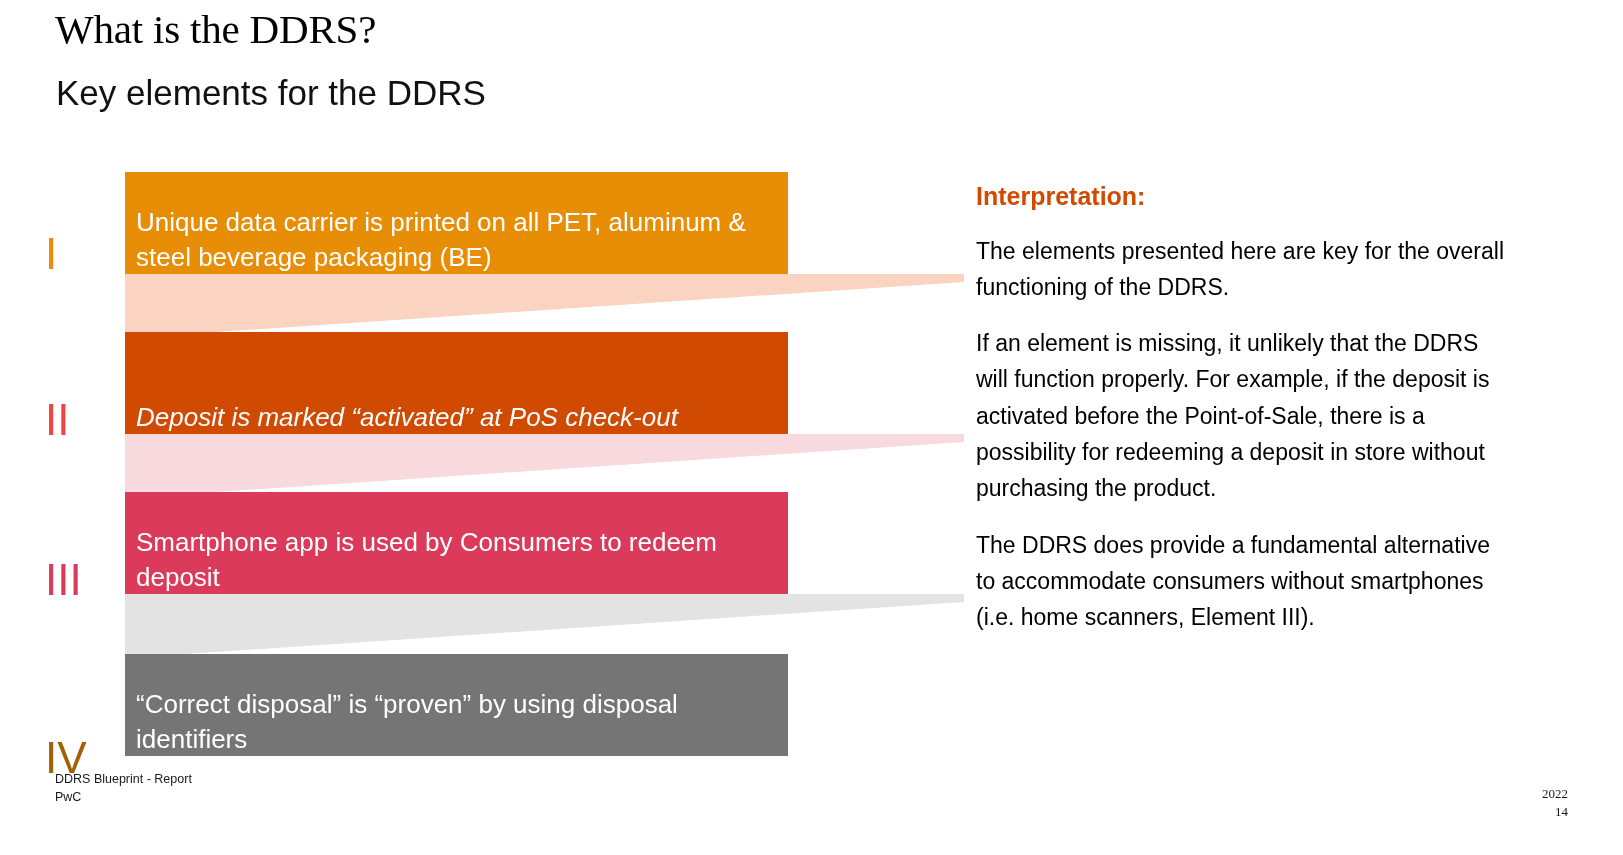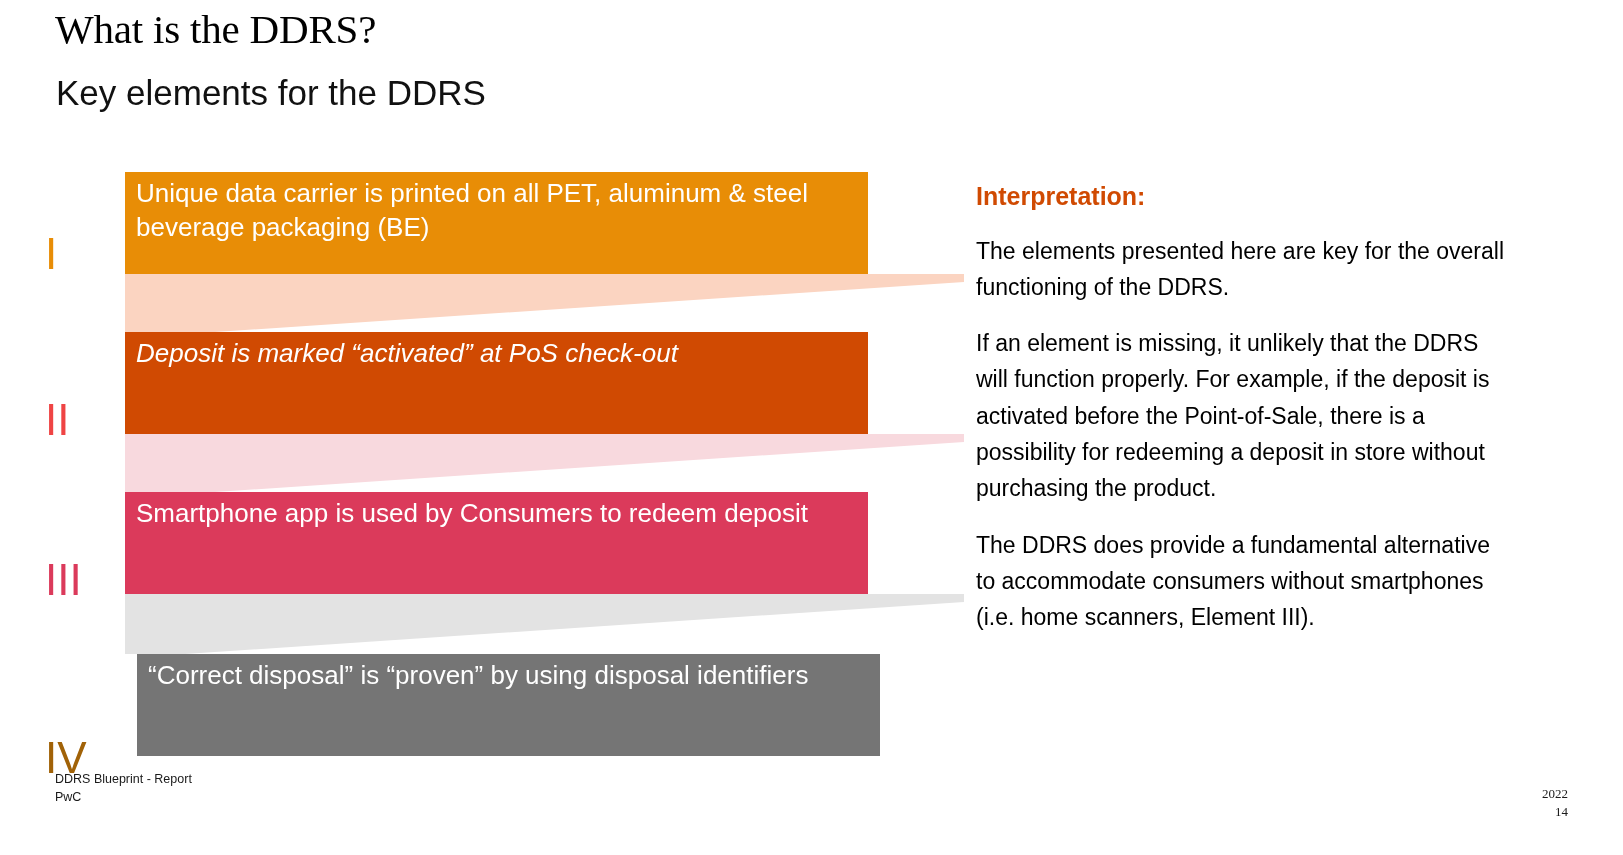--- a/index.html
+++ b/index.html
@@ -57,26 +57,26 @@
     width: 70px;
     font-family: "Liberation Sans", sans-serif;
     font-size: 44px;
     line-height: 1;
     font-weight: 400;
     text-align: left;
   }
   .bar {
     position: absolute;
     left: 125px;
-    width: 743px;
+    width: 663px;
     height: 102px;
     display: flex;
-    align-items: flex-start;
+    align-items: flex-end;
     box-sizing: border-box;
-    padding: 4px 26px 0 11px;
+    padding: 16px 26px 0 11px;
   }
   .bar-label {
     color: #ffffff;
     font-family: "Liberation Sans", sans-serif;
     font-size: 26px;
     line-height: 1.32;
   }
   .connector {
     position: absolute;
     left: 125px;
@@ -169,21 +169,21 @@
     </div>
     <div class="connector" style="top: 434px;">
       <svg viewBox="0 0 839 60" preserveAspectRatio="none" aria-hidden="true">
         <polygon points="0,0 839,0 839,8 60,60 0,60" fill="#E3E3E3"></polygon>
       </svg>
     </div>
   </div>
 
   <div class="stage">
     <div class="numeral" style="top: 576px; color:#a16207;">IV</div>
-    <div class="bar" style="top: 494px; background:#757575;margin-left:12px;">
+    <div class="bar" style="top: 494px; background:#757575;">
       <span class="bar-label">“Correct disposal” is “proven” by using disposal identifiers</span>
     </div>
   </div>
 
 </div>
 
 <div id="interpretation">
   <div id="interpretation-heading">Interpretation:</div>
   <p class="interp-para">The elements presented here are key for the overall functioning of the DDRS.</p>
   <p class="interp-para">If an element is missing, it unlikely that the DDRS will function properly. For example, if the deposit is activated before the Point-of-Sale, there is a possibility for redeeming a deposit in store without purchasing the product.</p>

